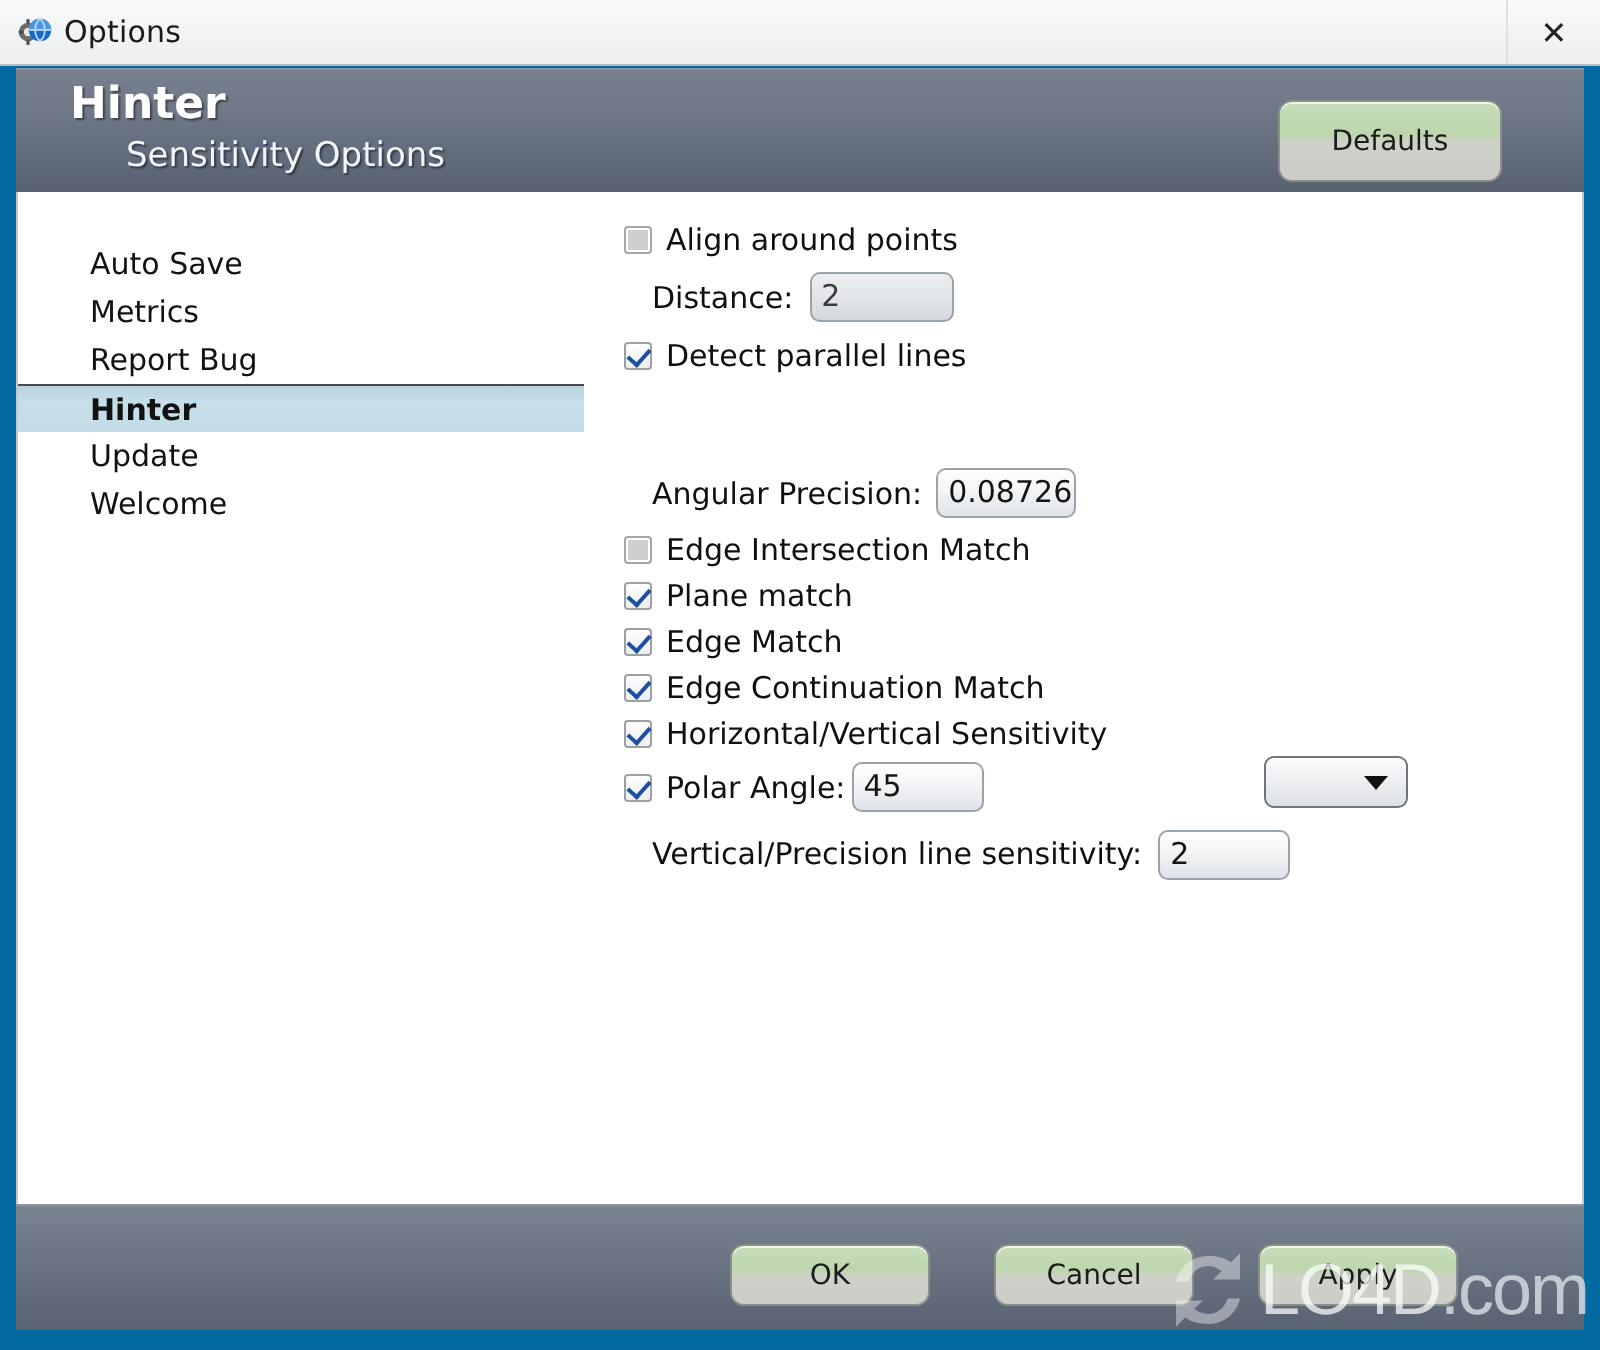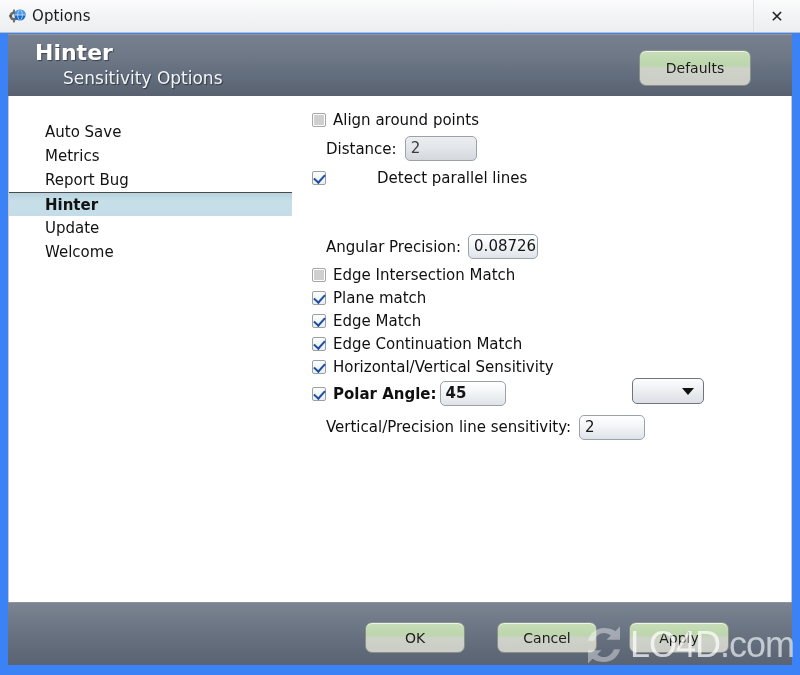--- a/index.html
+++ b/index.html
@@ -12,21 +12,21 @@
     height: 675px;
     font-family: "DejaVu Sans", "Liberation Sans", sans-serif;
     overflow: hidden;
   }
 
   .window {
     position: absolute;
     left: 0; top: 0;
     width: 800px;
     height: 675px;
-    background: #3b82f6;
+    background: #0369a1;
     box-sizing: border-box;
   }
 
   
   .titlebar {
     position: absolute;
     left: 0; top: 0;
     width: 800px;
     height: 33px;
     background: linear-gradient(to bottom, #fbfbfc 0%, #f2f3f4 55%, #eceef0 100%);
@@ -81,21 +81,21 @@
   .header-subtitle {
     position: absolute;
     left: 55px; top: 33px;
     font-size: 17px;
     color: #f2f5f8;
     text-shadow: 1px 1px 1px rgba(0,0,0,.45);
   }
   .defaults-btn {
     position: absolute;
     right: 41px; top: 15px;
-    width: 112px; height: 36px;
+    width: 112px; height: 41px;
     border: 1px solid #8a8f8a;
     border-radius: 7px;
     background: linear-gradient(to bottom, #c7ddb8 0%, #bdd6ad 42%, #cfd2c9 52%, #cbcdc6 100%);
     color: #1c1c1c;
     font-size: 14px;
     display: flex;
     align-items: center;
     justify-content: center;
     cursor: pointer;
     box-shadow: inset 0 1px 0 rgba(255,255,255,.7);
@@ -333,21 +333,21 @@
       <div class="opt-row" style="height:27px;">
         <span class="chk off"></span>
         <span class="opt-label">Align around points</span>
       </div>
 
       <div class="opt-row" style="height:31px;padding-left:14px;">
         <span class="inline-label">Distance:</span>
         <span class="field disabled" style="width:72px;margin-left:8px;">2</span>
       </div>
 
-      <div class="opt-row" style="height:27px;gap:44px;">
+      <div class="opt-row" style="height:27px;">
         <span class="chk on"></span>
         <span class="opt-label">Detect parallel lines</span>
       </div>
 
       <div class="opt-row" style="height:33px;padding-left:14px;margin-top:39px;">
         <span class="inline-label">Angular Precision:</span>
         <span class="field" style="width:70px;margin-left:7px;">0.087266</span>
       </div>
 
       <div class="opt-row">
@@ -368,21 +368,21 @@
       <div class="opt-row">
         <span class="chk on"></span>
         <span class="opt-label">Edge Continuation Match</span>
       </div>
 
       <div class="opt-row">
         <span class="chk on"></span>
         <span class="opt-label">Horizontal/Vertical Sensitivity</span>
       </div>
 
-      <div class="opt-row" style="height:31px;font-weight:bold;">
+      <div class="opt-row" style="height:31px;">
         <span class="chk on"></span>
         <span class="opt-label">Polar Angle:</span>
         <span class="field" style="width:66px;margin-left:3px;">45</span>
         <span class="combo">
           <span class="arrow"></span>
         </span>
       </div>
 
       <div class="opt-row" style="height:36px;padding-left:14px;">
         <span class="inline-label">Vertical/Precision line sensitivity:</span>

